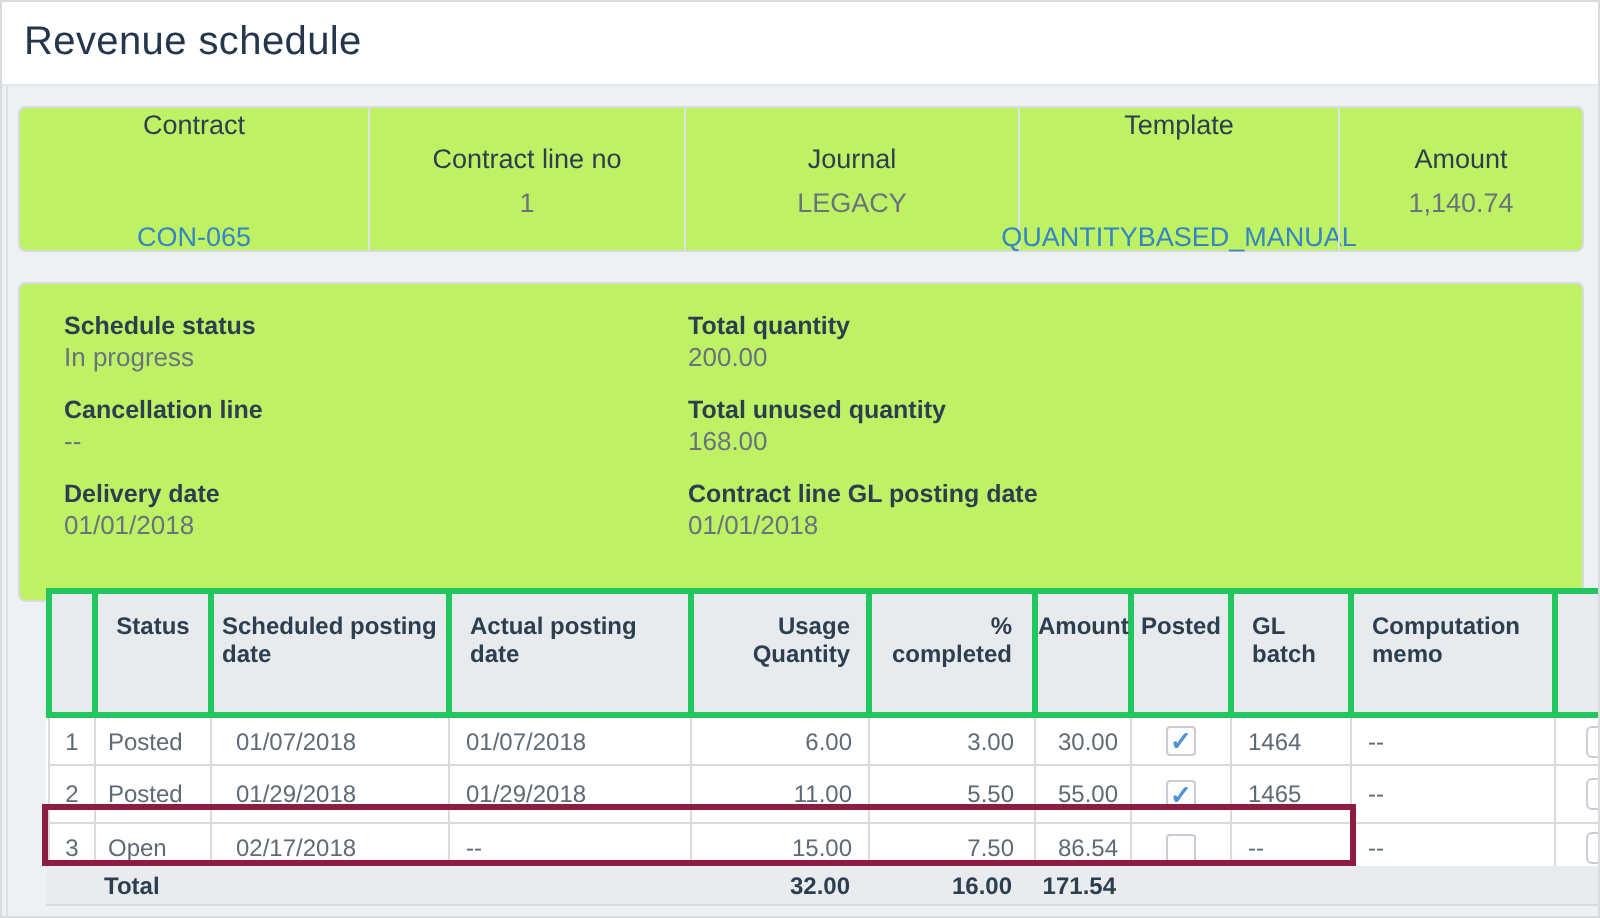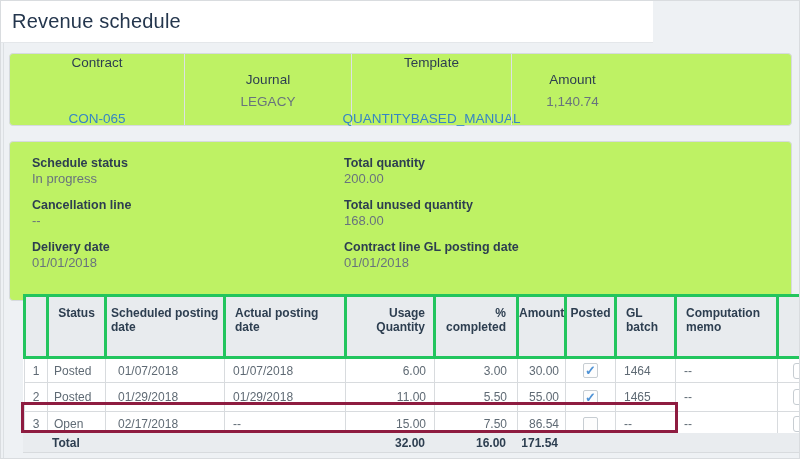--- a/index.html
+++ b/index.html
@@ -6,21 +6,21 @@
   html,body { font-family:"Liberation Sans", sans-serif; }
   #page {
     position:relative; width:800px; height:459px;
     background:#eef1f4; overflow:hidden;
     border:1px solid #d9dcdf;
   }
   
   #left-edge { position:absolute; left:2px; top:0; width:1px; height:459px; background:#dce0e3; }
 
   
-  #title-bar { position:absolute; left:0; top:0; width:652px; height:42px; background:#ffffff; border-bottom:1px solid #e4e7ea; }
+  #title-bar { position:absolute; left:0; top:0; width:800px; height:42px; background:#ffffff; border-bottom:1px solid #e4e7ea; }
   #title-bar h1 { font-size:20px; font-weight:400; color:#24364d; padding:9px 0 0 11px; letter-spacing:.2px; }
 
   .card { position:absolute; background:#bef264; border:1px solid #d6dade; border-radius:4px; }
 
   
   #summary-card { left:8px; top:52px; width:783px; height:73px; display:flex; align-items:stretch; }
   .sum-col { display:flex; flex-direction:column; justify-content:center; align-items:center; gap:7px; padding-top:2px; }
   .sum-col + .sum-col { border-left:1px solid #dde1e4; }
   .sum-label { font-size:13.5px; color:#2d3e50; }
   .sum-value { font-size:13.5px; color:#68737d; }
@@ -69,20 +69,24 @@
   <div id="left-edge"></div>
 
   <div id="title-bar">
     <h1>Revenue schedule</h1>
   </div>
 
   <div id="summary-card" class="card">
     <div class="sum-col" style="width:174px">
       <span class="sum-label">Contract</span>
       <span class="sum-value link">CON-065</span>
+    </div>
+    <div class="sum-col" style="width:158px">
+      <span class="sum-label">Contract line no</span>
+      <span class="sum-value">1</span>
     </div>
     <div class="sum-col" style="width:167px">
       <span class="sum-label">Journal</span>
       <span class="sum-value">LEGACY</span>
     </div>
     <div class="sum-col" style="width:160px">
       <span class="sum-label">Template</span>
       <span class="sum-value link">QUANTITYBASED_MANUAL</span>
     </div>
     <div class="sum-col" style="width:122px">

